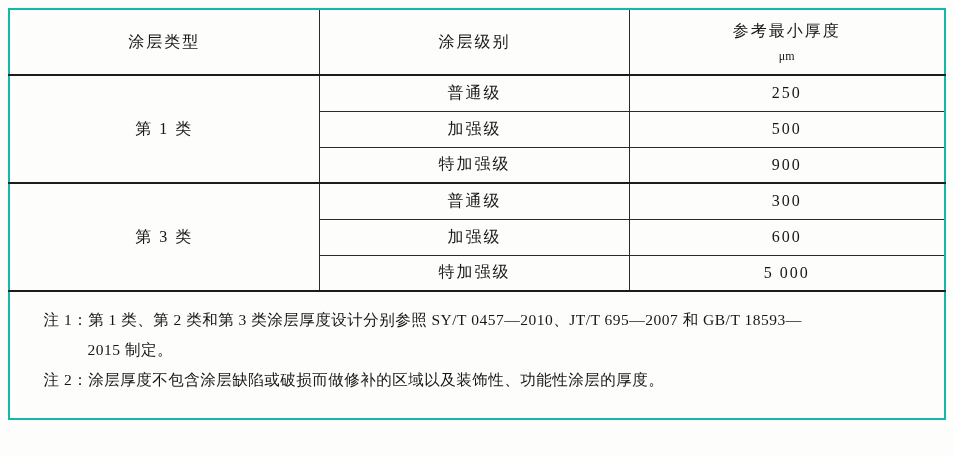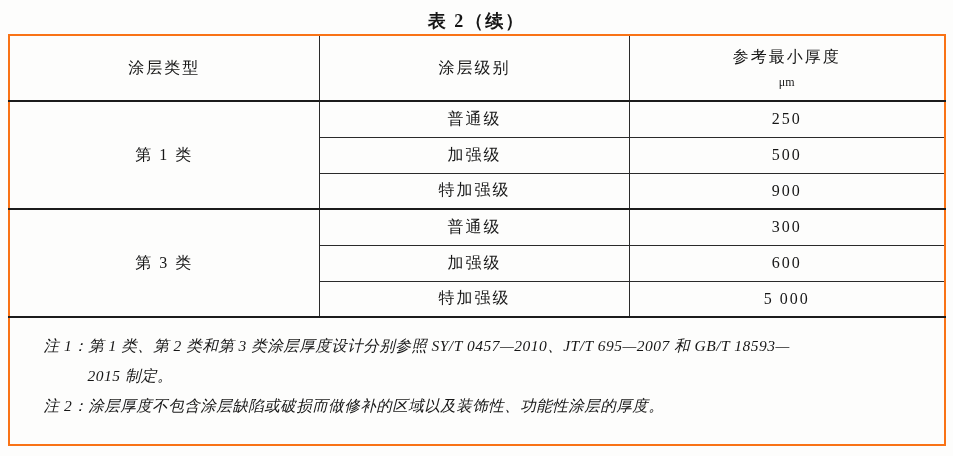--- a/index.html
+++ b/index.html
@@ -25,22 +25,22 @@
     font-size: 18px;
     letter-spacing: 2px;
     padding-top: 9px;
     height: 34px;
   }
 
   table.doc-table {
     border-collapse: collapse;
     table-layout: fixed;
     width: 936px;
-    margin: 0 auto;
-    border: 2px solid #f97316;
+    margin: 8px auto;
+    border: 2px solid #14b8a6;
   }
 
   table.doc-table th,
   table.doc-table td {
     border: 1px solid #2a2a2a;
     text-align: center;
     vertical-align: middle;
     font-size: 16px;
     font-weight: normal;
     letter-spacing: 2px;
@@ -61,33 +61,31 @@
 
   td.num-cell { letter-spacing: 1px; font-size: 15.5px; }
 
   tr.notes-row td {
     border-top: 2px solid #1c1c1c;
     text-align: left;
     vertical-align: top;
     padding: 13px 18px 0 34px;
     height: 128px;
     letter-spacing: 0.5px;
-    font-style: italic;
   }
 
   .note { font-size: 15.5px; line-height: 30px; }
 
   .note-line.cont { margin-left: 44px; }
 </style>
 </head>
 <body>
 
 <div class="page">
 
-  <div class="caption">表 2（续）</div>
 
   <table class="doc-table">
     <colgroup>
       <col style="width:311px">
       <col style="width:310px">
       <col style="width:315px">
     </colgroup>
 
     <tbody>
         <tr class="header-row">

